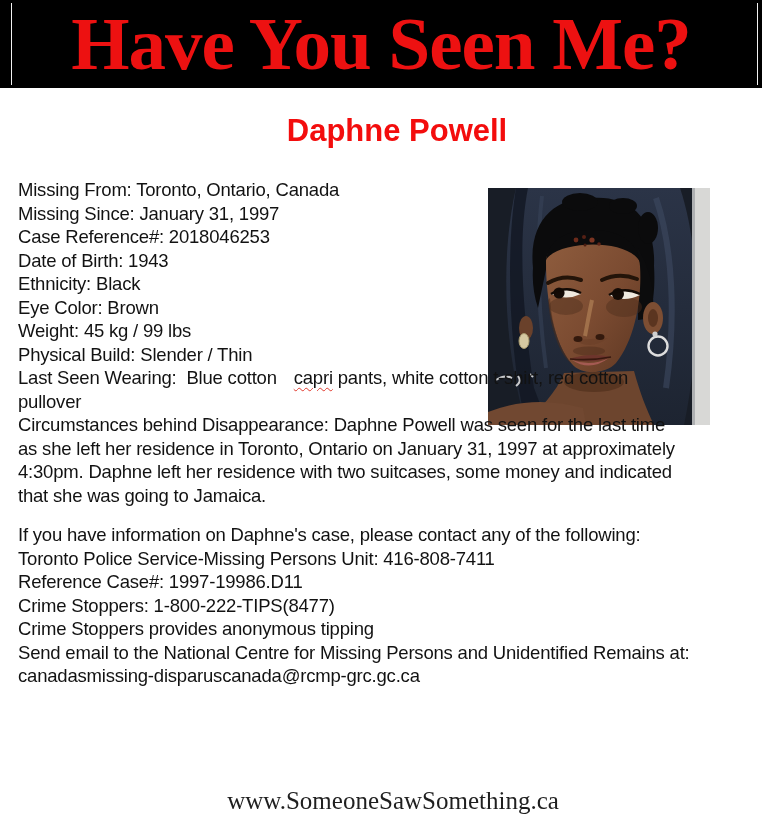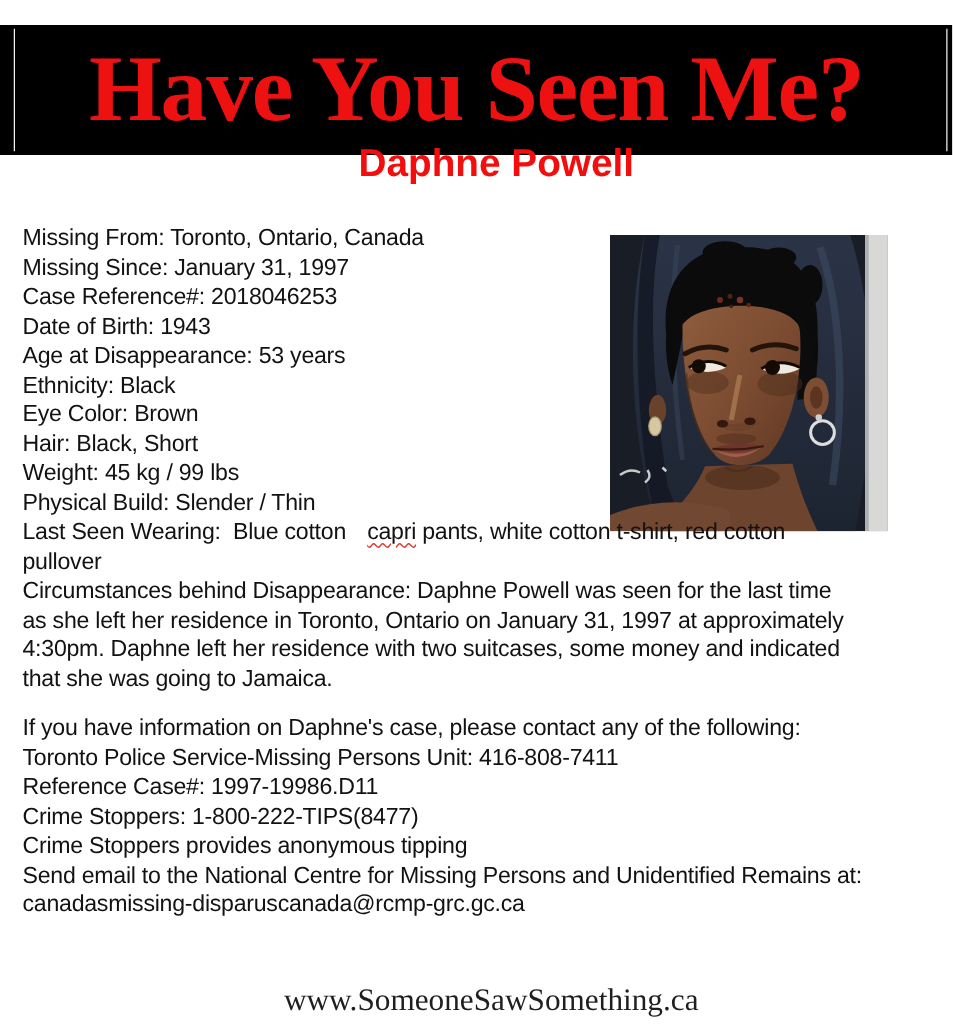--- a/index.html
+++ b/index.html
@@ -2,21 +2,21 @@
 <html style="--banner-bg: #000000; --banner-text: #ed1111; --name-text: #f30d0d; --body-text: #121212; --squiggle: #e03a2f; --footer-text: #1f1f1f;"><head>
 <meta charset="utf-8">
 <style>
   html,body{margin:0;padding:0;background:#ffffff;}
   .poster{
     position:relative;width:762px;height:820px;background:#ffffff;overflow:hidden;
     font-family:"Liberation Sans", sans-serif;
   }
   
   .banner{
-    position:absolute;left:0;top:20px;width:762px;height:104px;
+    position:absolute;left:0;top:0;width:762px;height:88px;
     background:var(--banner-bg,#000);
     display:flex;align-items:center;justify-content:center;
   }
   .banner .vline{position:absolute;top:3px;bottom:3px;width:1px;background:#f2f2f2;}
   .banner .vline.left{left:11px;}
   .banner .vline.right{right:4px;}
   .banner h1{
     margin:0;font-family:"Liberation Serif", serif;font-weight:bold;
     font-size:75px;line-height:88px;letter-spacing:-1px;
     color:var(--banner-text,#ed1111);white-space:nowrap;
@@ -149,24 +149,22 @@
       <ellipse cx="36" cy="153" rx="5" ry="7.5" fill="#d6c9a2" stroke="#a89a6e" stroke-width="1"></ellipse>
     </svg>
   </div>
 
   <main class="content">
     <section>
       <div class="line">Missing From: Toronto, Ontario, Canada</div>
       <div class="line">Missing Since: January 31, 1997</div>
       <div class="line">Case Reference#: 2018046253</div>
       <div class="line">Date of Birth: 1943</div>
-      <div class="line">Age at Disappearance: 53 years</div>
       <div class="line">Ethnicity: Black</div>
       <div class="line">Eye Color: Brown</div>
-      <div class="line">Hair: Black, Short</div>
       <div class="line">Weight: 45 kg / 99 lbs</div>
       <div class="line">Physical Build: Slender / Thin</div>
       <div class="line"><span>Last Seen Wearing:  Blue cotton </span><span class="misspelled">capri</span><span> pants, white cotton t-shirt, red cotton</span></div>
       <div class="line">pullover</div>
       <div class="line">Circumstances behind Disappearance: Daphne Powell was seen for the last time</div>
       <div class="line">as she left her residence in Toronto, Ontario on January 31, 1997 at approximately</div>
       <div class="line">4:30pm. Daphne left her residence with two suitcases, some money and indicated</div>
       <div class="line">that she was going to Jamaica.</div>
     </section>
 

